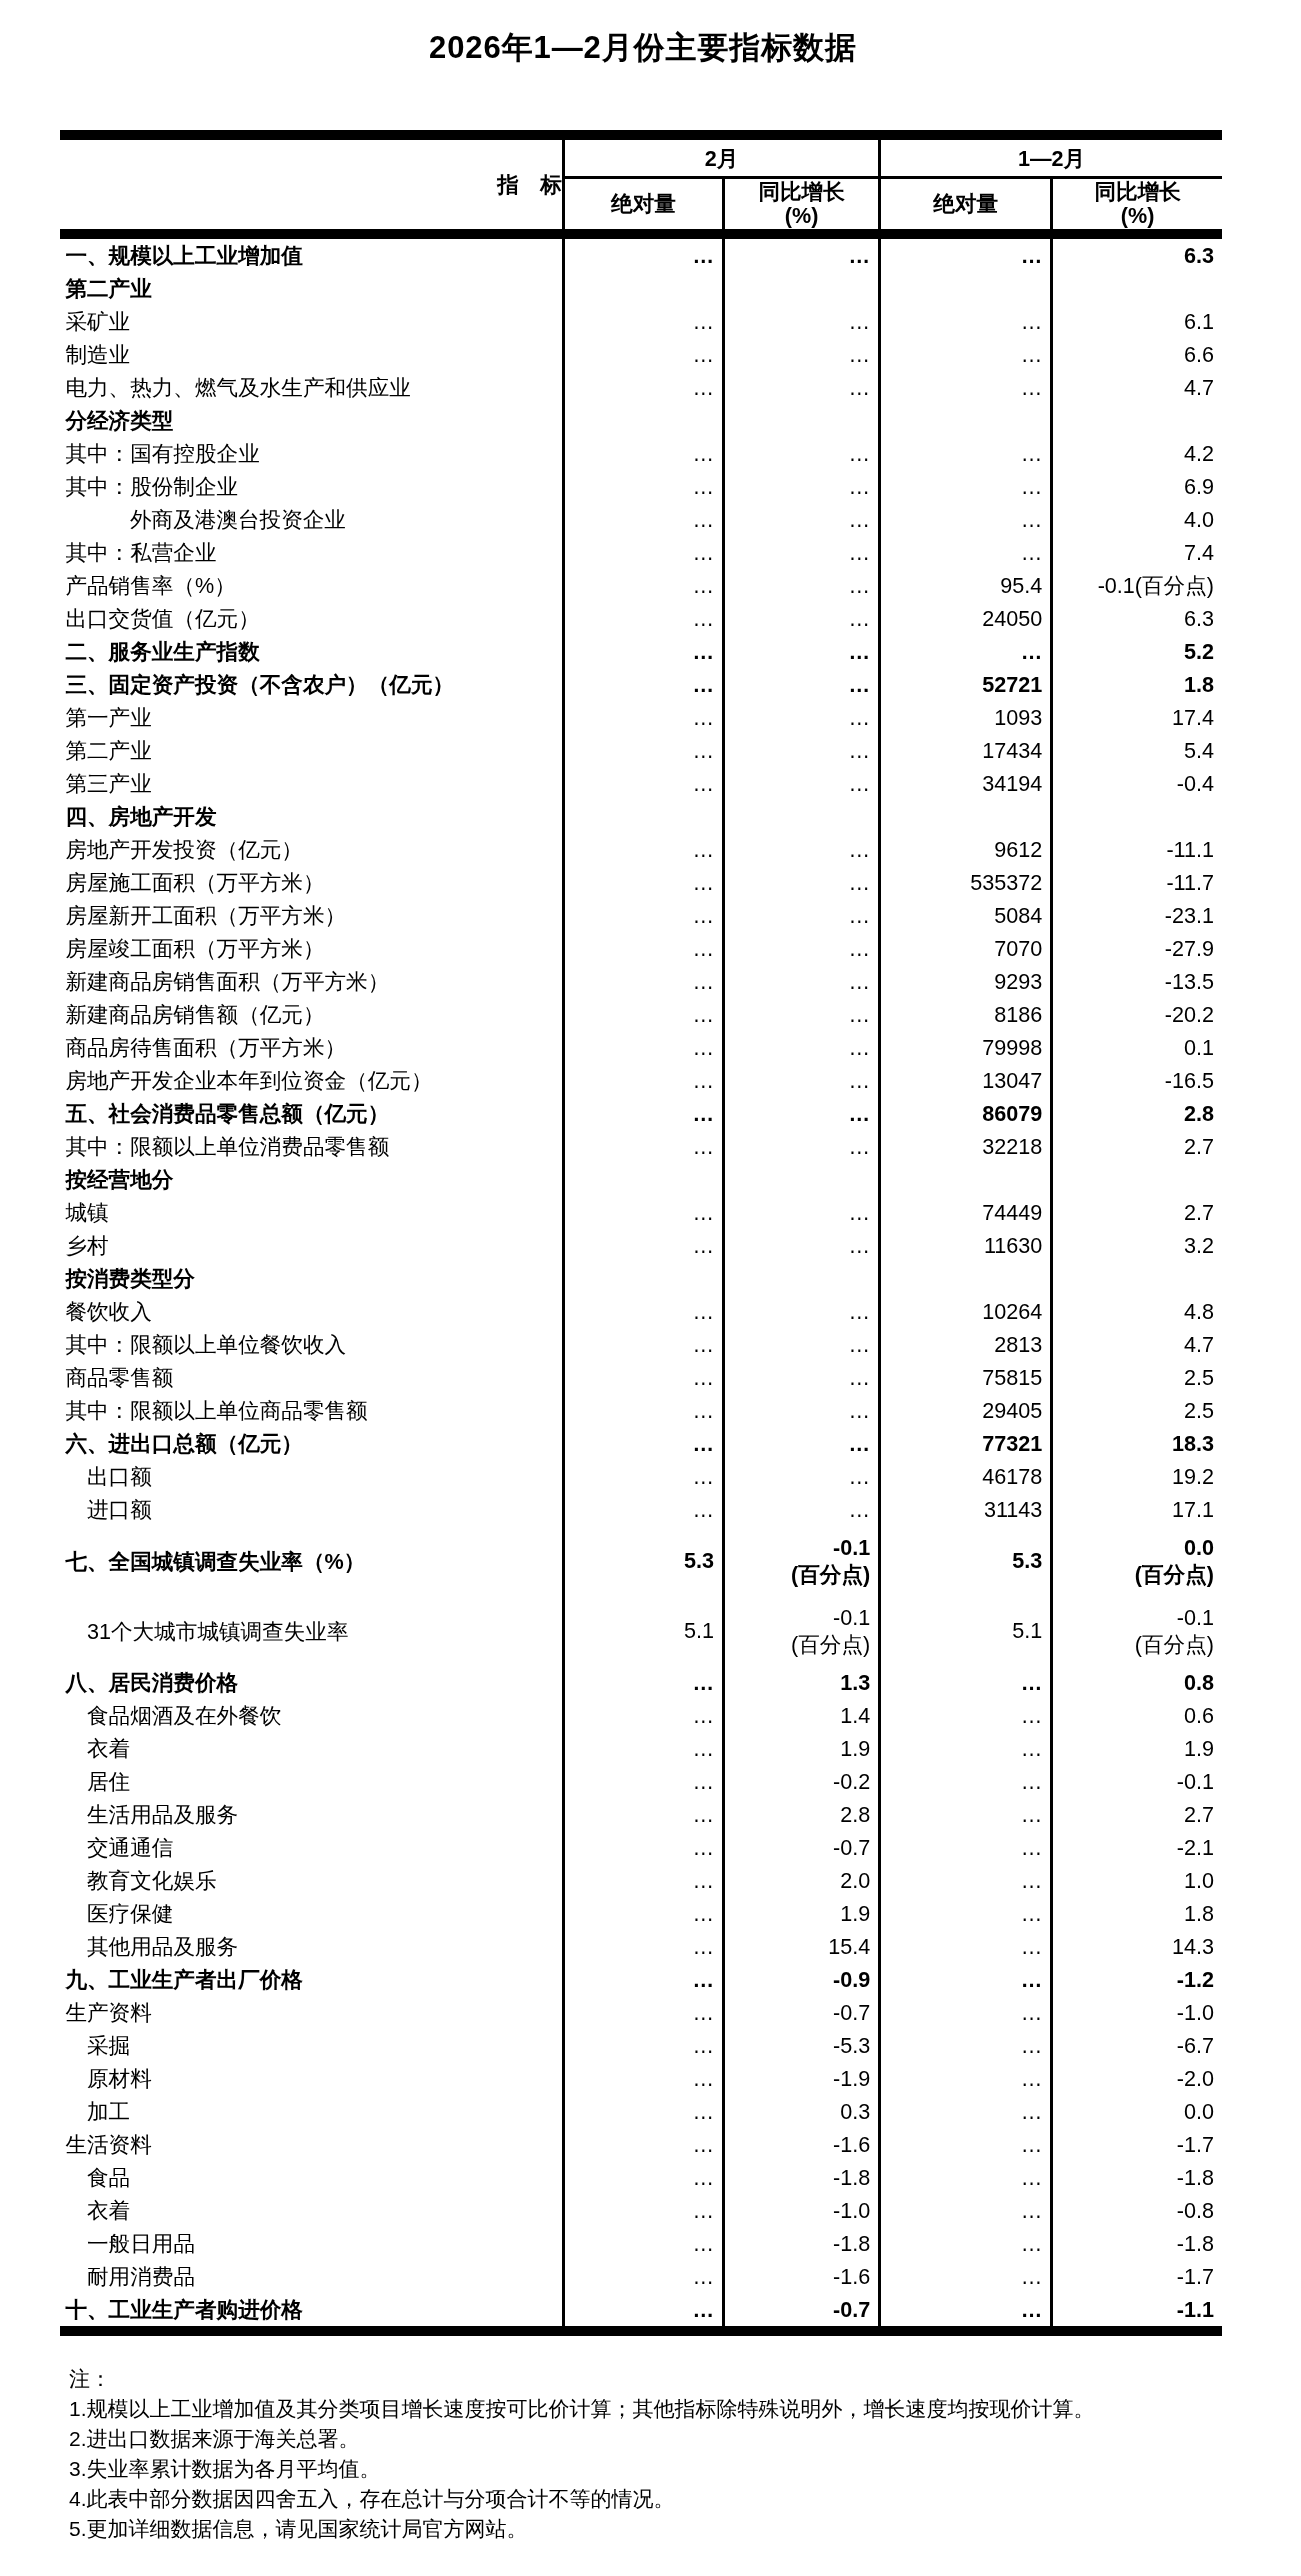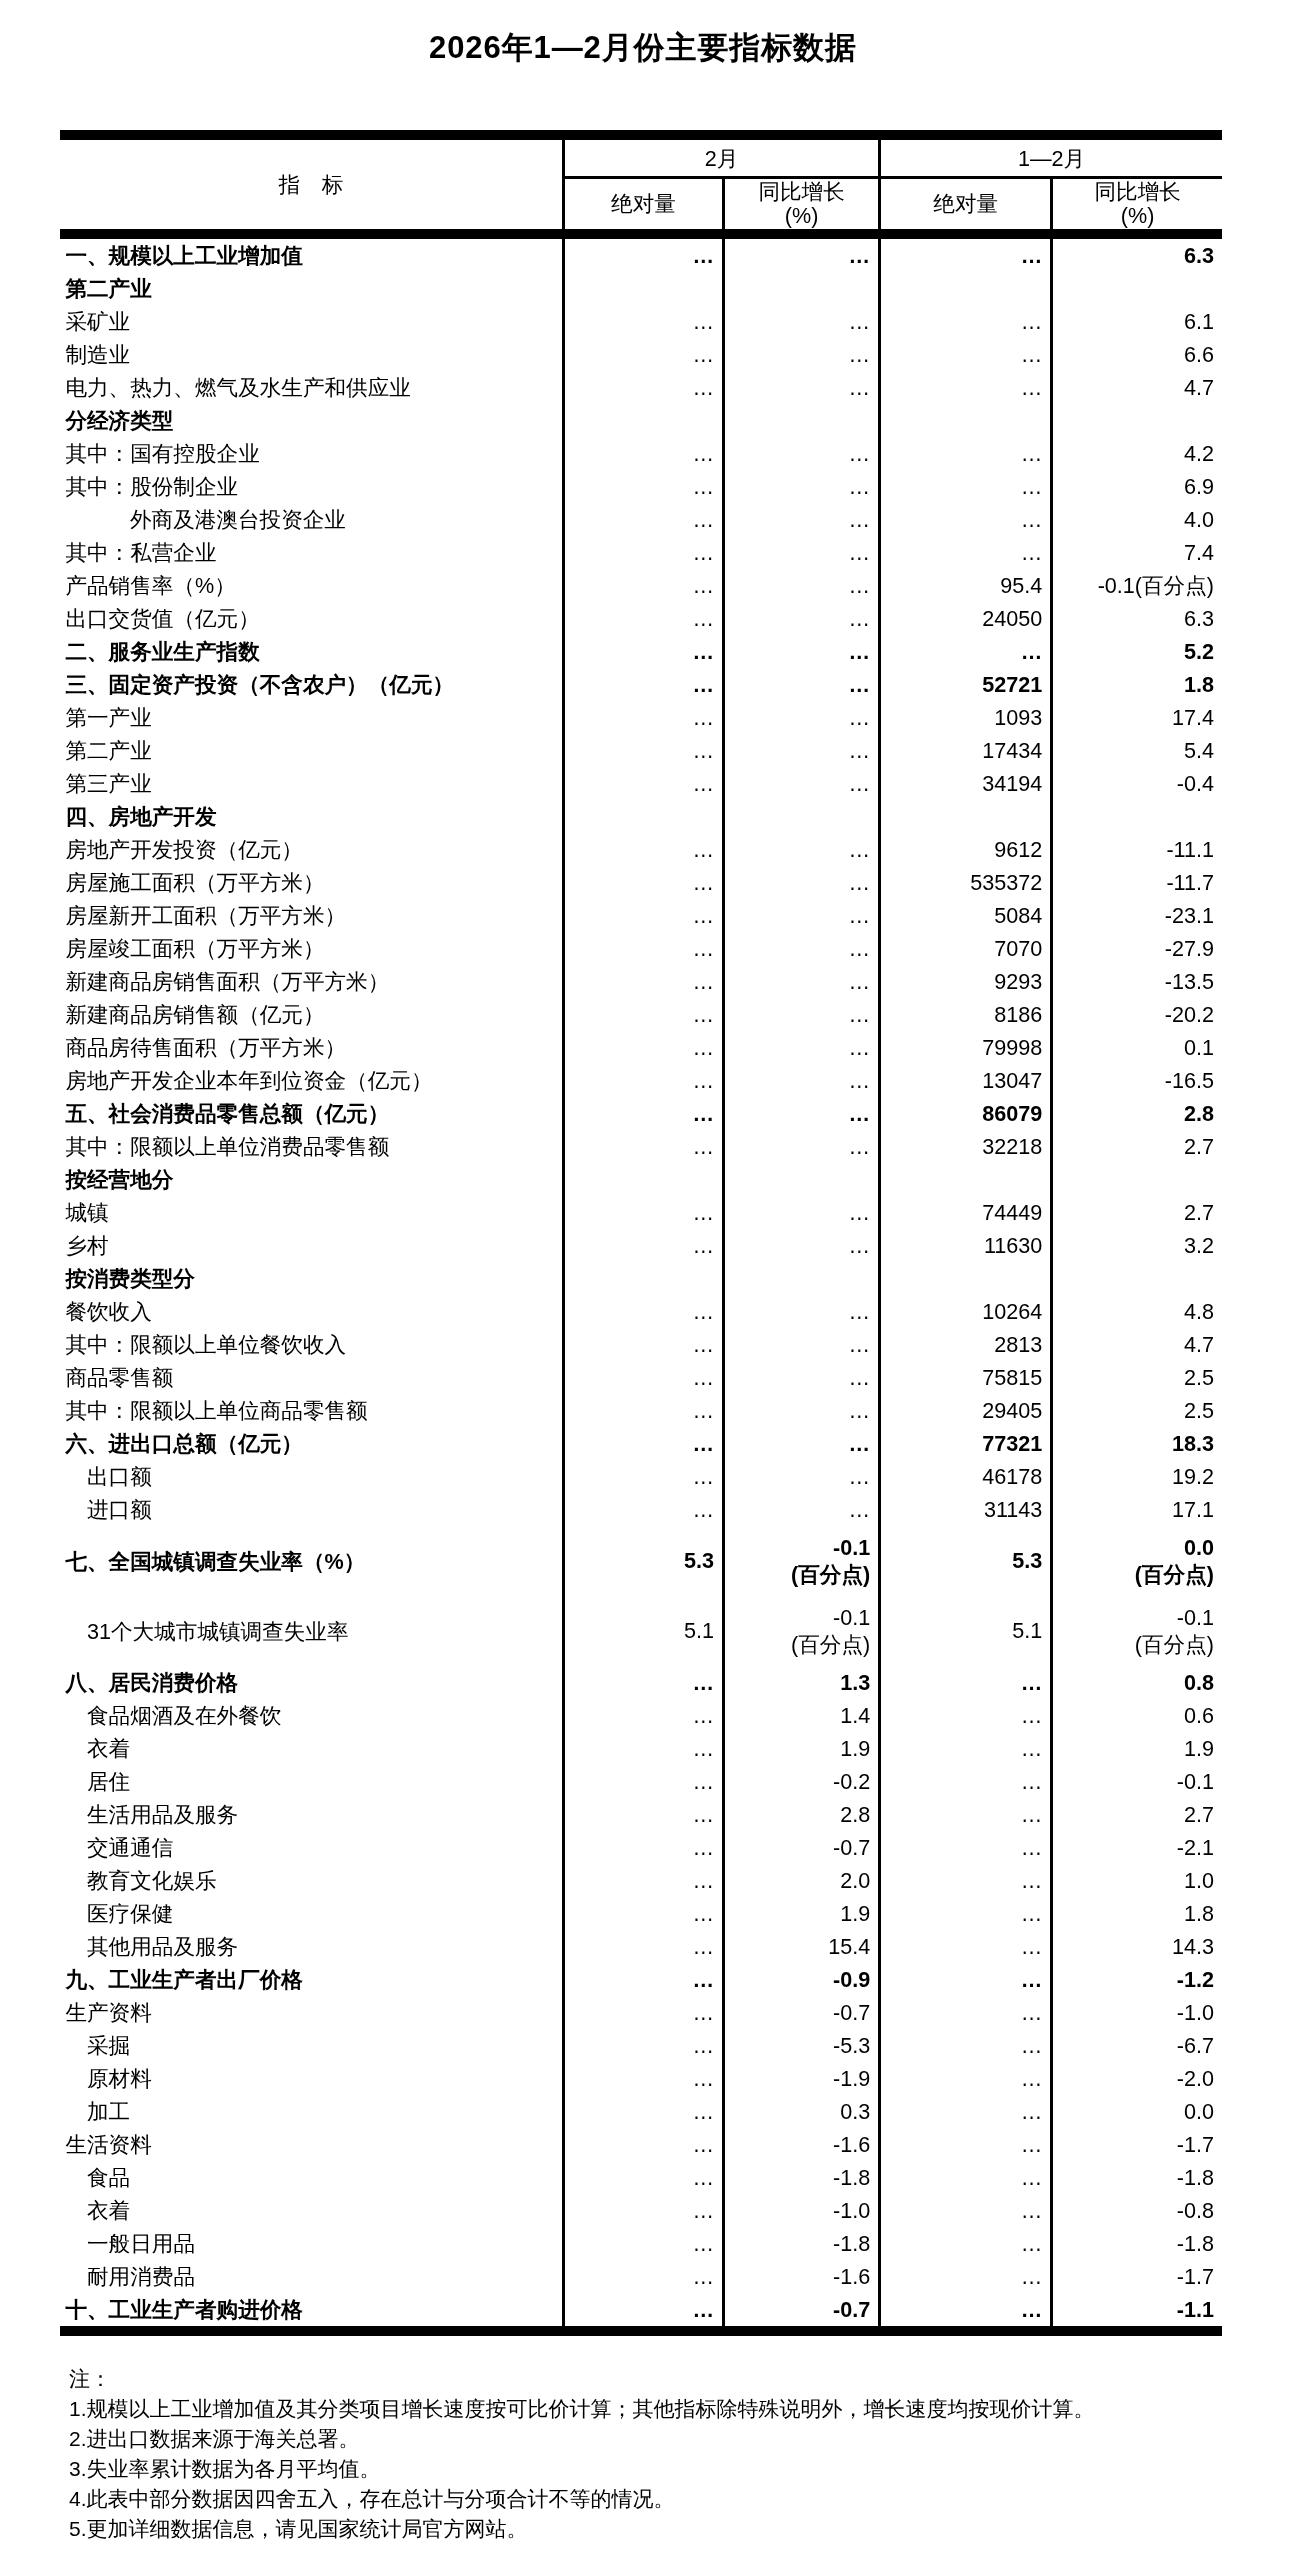--- a/index.html
+++ b/index.html
@@ -12,22 +12,22 @@
     position:absolute; top:27px; left:0; width:100%; text-align:center;
     font-size:31px; font-weight:bold; letter-spacing:0.9px;
   }
   table.stat {
     position:absolute; left:60px; top:130px; width:1162px;
     border-collapse:collapse; table-layout:fixed;
     border-top:10px solid #000; border-bottom:10px solid #000;
     font-size:21.6px; color:#000;
   }
   table.stat thead { border-bottom:10px solid #000; }
-  th { font-weight:normal; padding:0; }
-  th.h-indicator { text-align:center; vertical-align:middle; }
+  th { font-weight:bold; padding:0; }
+  th.h-indicator { text-align:right; vertical-align:middle; }
   th.h-span { height:36px; border-bottom:3.6px solid #000; border-left:3.6px solid #000; text-align:center; vertical-align:middle; }
   th.h-sub { height:50px; text-align:center; vertical-align:middle; line-height:24px; border-left:3.6px solid #000; }
   tbody td { height:33px; padding:0; vertical-align:middle; }
   tbody td.val { border-left:3.6px solid #000; text-align:right; padding-right:8px; }
   tbody td.lab { text-align:left; padding-left:5.4px; overflow:hidden; white-space:nowrap; }
   tr.ind1 td.lab { padding-left:27px; }
   tr.ind2 td.lab { padding-left:70px; }
   tr.bold { font-weight:bold; }
   tr.tall td { height:70px; }
   .vline { line-height:27px; }

